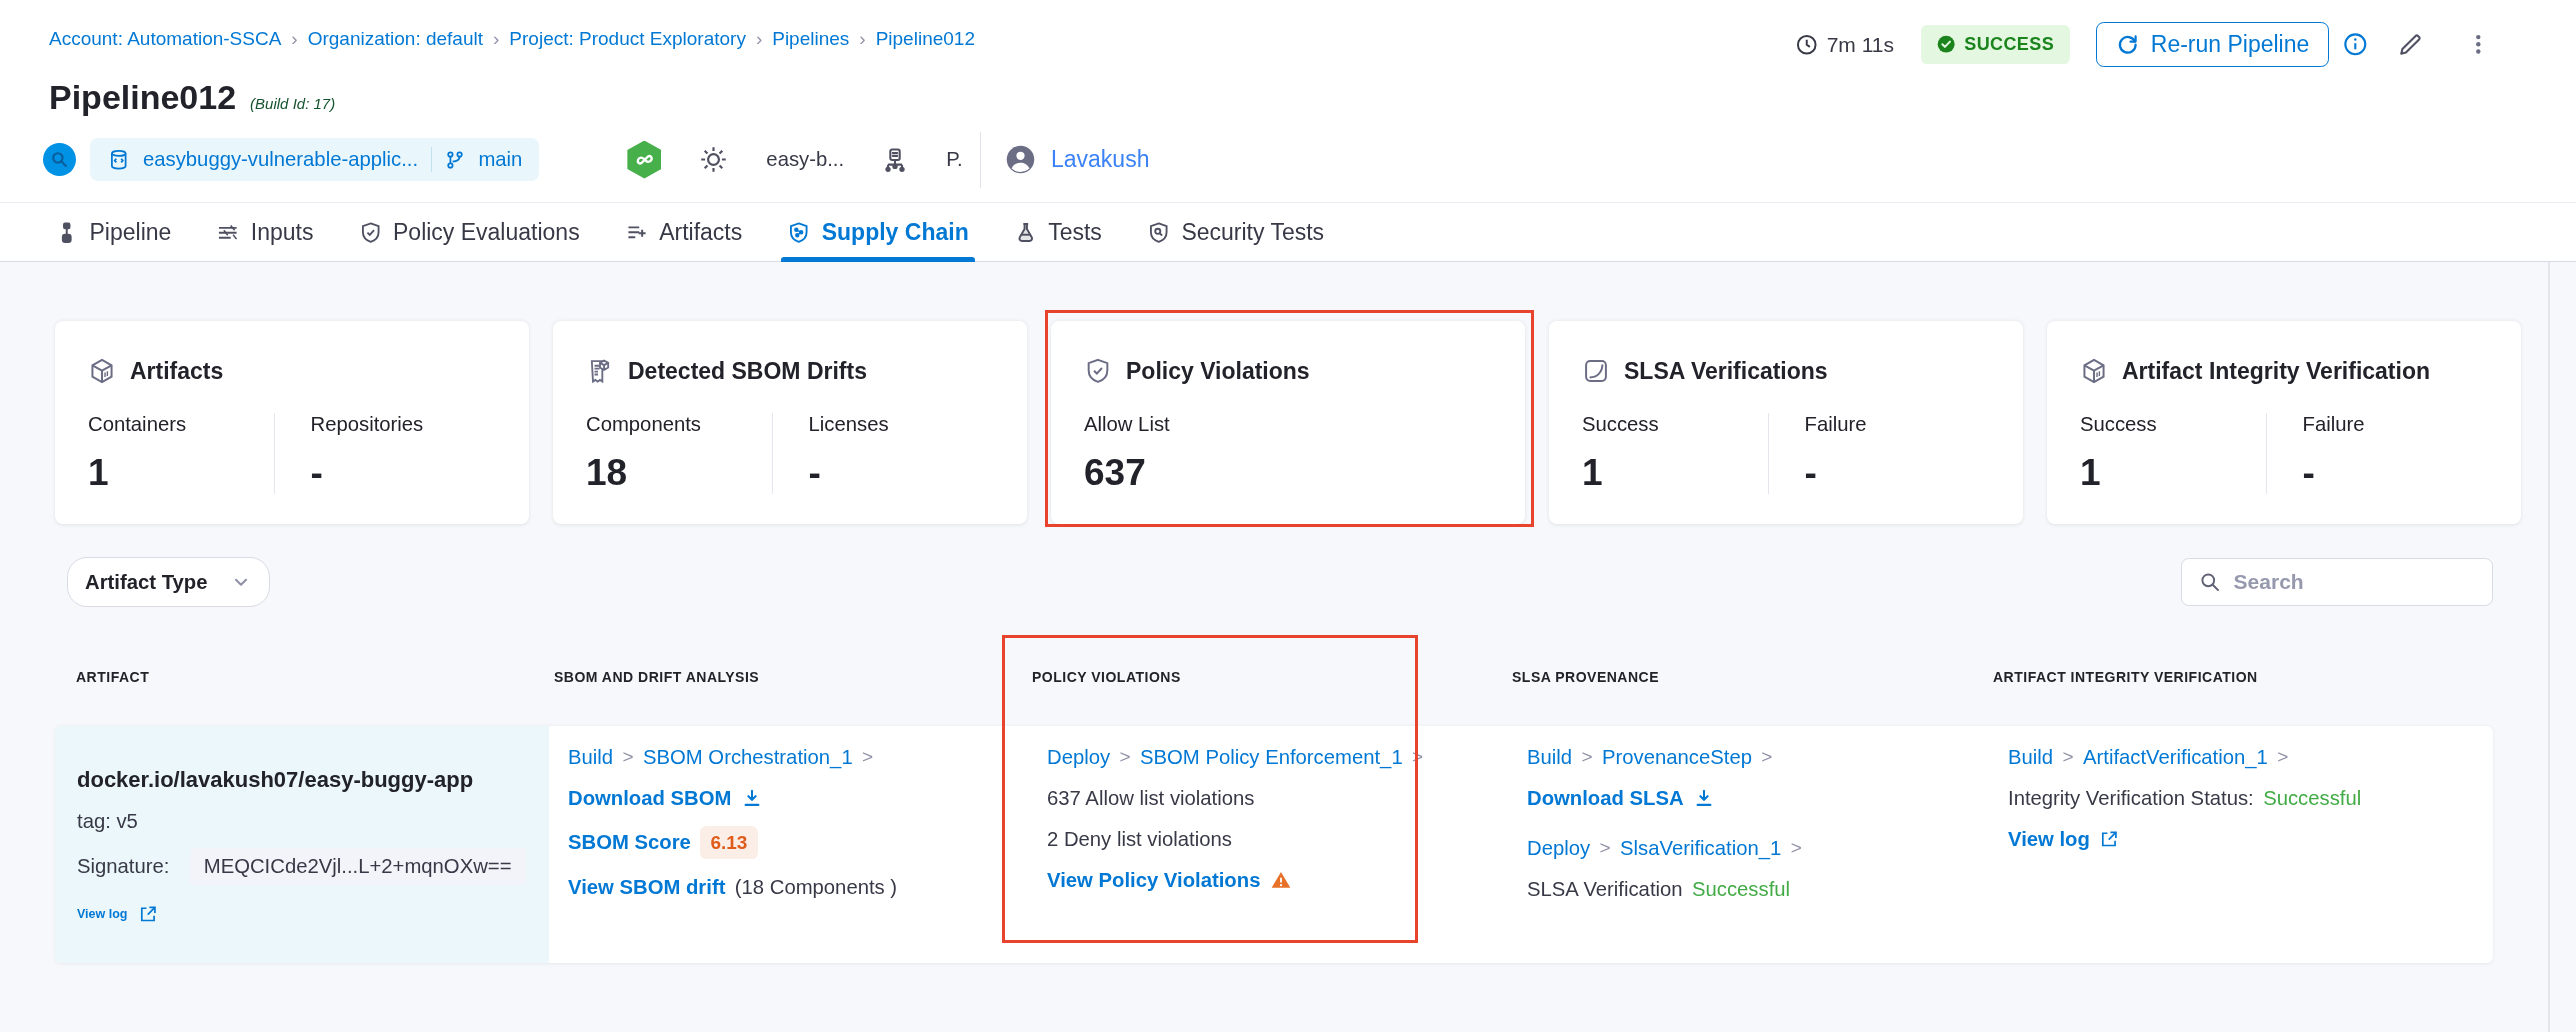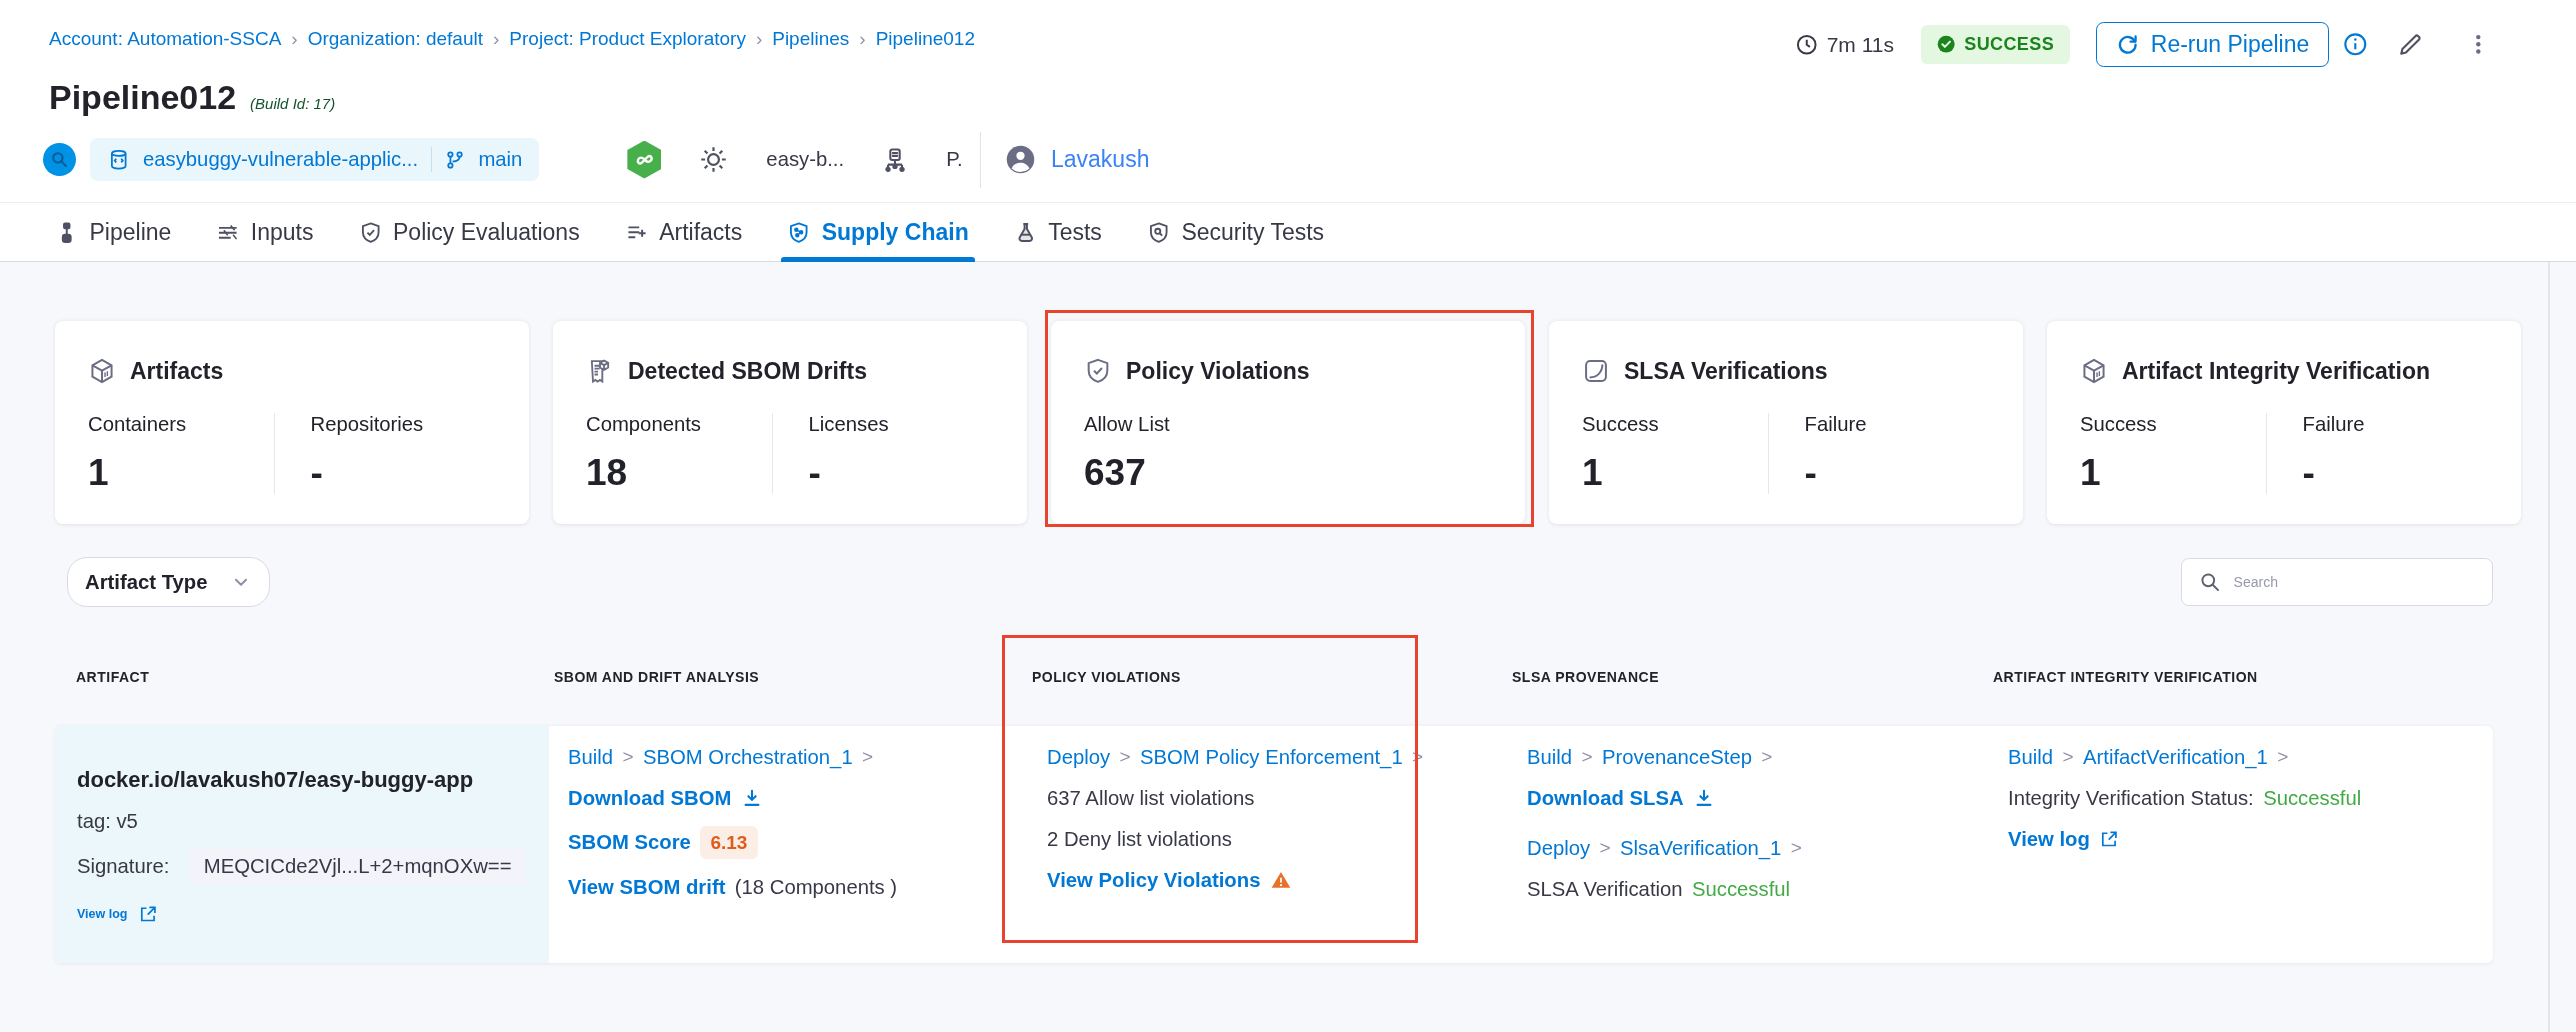--- a/index.html
+++ b/index.html
@@ -65,21 +65,21 @@
   .stat-label { font-size:20.3px; color:#22222a; }
   .stat-value { font-size:37px; font-weight:700; color:#22222a; margin-top:15.6px; }
 
   .type-select { position:absolute; top:295px; left:55px; width:203px; height:50px; background:#fff; border:0.8px solid #d9dae5;
     border-radius:20px; display:flex; align-items:center; justify-content:space-between; padding:0 17px; cursor:pointer;margin-left:12px; }
   .type-select .sel-label { font-size:20.3px; font-weight:600; color:#22222a; }
   .type-select .chev { color:#8f90a6; }
 
   .search-box { position:absolute; top:296px; left:2181px; width:312px; height:48px; background:#fff; border:0.8px solid #d9dae5;
     border-radius:7.8px; display:flex; align-items:center; padding:0 15.6px; gap:12.5px; }
-  .search-box input { border:none; outline:none; flex:1; font-size:14px; color:#7f1d1d; font-family:inherit; background:transparent; }
+  .search-box input { border:none; outline:none; flex:1; font-size:21px; color:#7f1d1d; font-family:inherit; background:transparent;font-weight:bold; }
   .search-box input::placeholder { color:#9699ad; }
   .search-box .sicon { color:#5f6174; }
 
   .thead { position:absolute; top:407px; left:0; right:0; height:28px; }
   .th { position:absolute; font-size:14px; font-weight:700; letter-spacing:0.5px; color:#22222a; white-space:nowrap; }
 
   .row-card { position:absolute; top:464px; left:55px; width:2438px; height:237px; background:#fff; border-radius:6.3px;
     box-shadow:0 0.8px 3.1px rgba(96,97,112,.10); }
   .artifact-cell { position:absolute; left:0; top:0; bottom:0; width:494px; background:#ecf7fb; border-radius:6.3px 0 0 6.3px;
     padding:23.5px 22px; }

